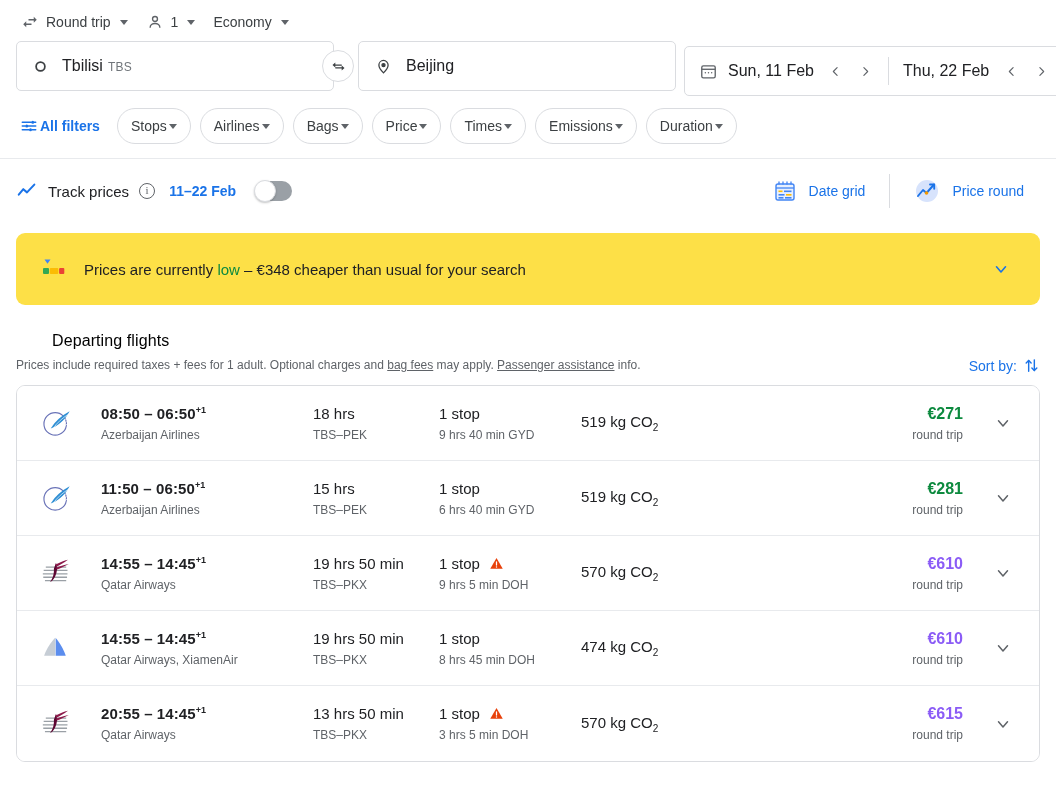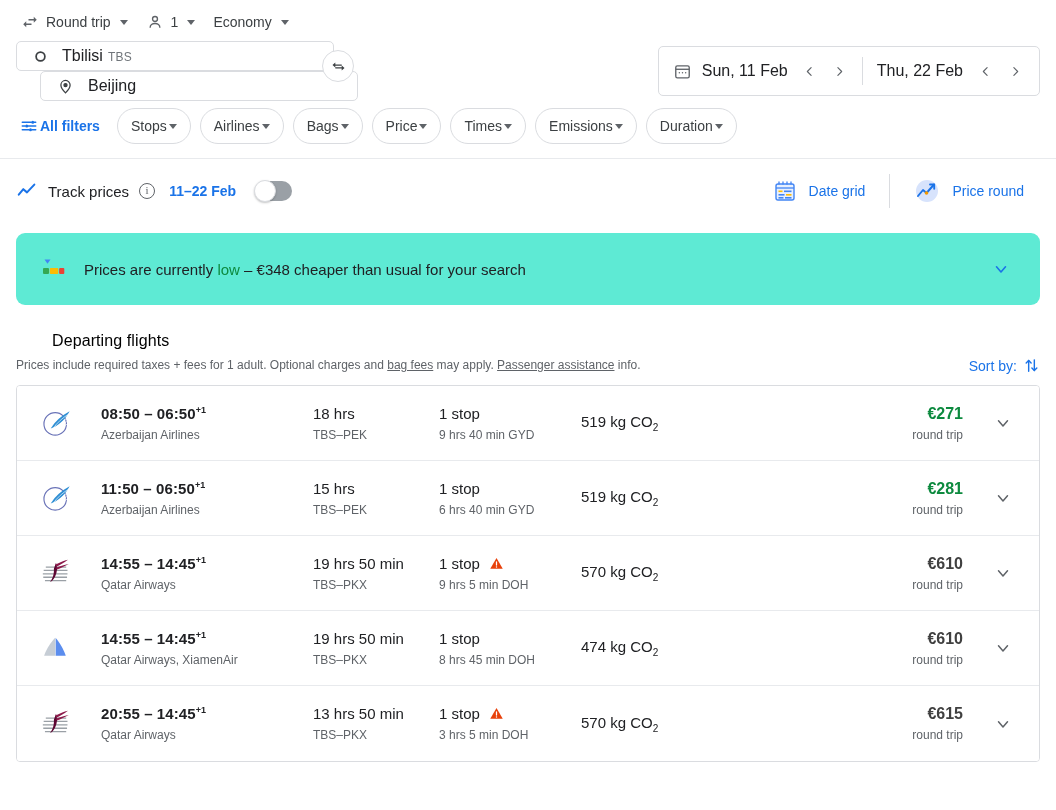--- a/index.html
+++ b/index.html
@@ -36,21 +36,21 @@
 
   
   .search-row {
     display: flex; align-items: center;
     padding: 0 16px; gap: 0;
     height: 54px;
   }
   .places {
     position: relative;
     display: flex; align-items: stretch;
-    width: 660px; height: 60px; flex-direction: column;
+    width: 660px; height: 60px;
   }
   .place-field {
     display: flex; align-items: center; gap: 14px;
     border: 1px solid #dadce0; border-radius: 5px;
     height: 50px; padding: 0 16px;
     background: #fff; cursor: text;
   }
   .place-field.from { width: 318px; }
   .place-field.to { width: 318px; margin-left: 24px; }
   .place-text { font-size: 16px; color: #202124; white-space: nowrap; }
@@ -128,21 +128,21 @@
   .gridlink {
     display: flex; align-items: center; gap: 12px;
     color: #1a73e8; font-size: 14px; font-weight: 500;
     padding: 8px 16px; border-radius: 18px; cursor: pointer;
   }
   .vdiv { width: 1px; height: 34px; background: #dadce0; margin: 0 8px; }
 
   
   .banner {
     margin: 10px 16px 0 16px;
-    background: #5eead4; border-radius: 9px;
+    background: #fde047; border-radius: 9px;
     height: 72px; display: flex; align-items: center;
     padding: 0 22px 0 24px;
   }
   .banner-text { font-size: 15px; color: #202124; margin-left: 18px; }
   .banner-text .low { color: #0d8a3f; }
   .banner-chevron {
     margin-left: auto; width: 34px; height: 34px;
     display: flex; align-items: center; justify-content: center;
     color: #1a73e8; cursor: pointer; border-radius: 50%;
   }
@@ -154,21 +154,21 @@
   .dep-sub u { text-decoration: underline; cursor: pointer; }
   .sortby {
     position: absolute; right: 16px; bottom: -2px;
     display: flex; align-items: center; gap: 6px;
     color: #1a73e8; font-size: 14px; font-weight: 500; cursor: pointer;
   }
 
   
   .flight-list {
     margin: 13px 16px 0 16px;
-    border: 1px solid #dadce0; border-radius: 4px;
+    border: 1px solid #dadce0; border-radius: 9px;
     overflow: hidden; background: #fff;
   }
   .flight-row {
     display: flex; align-items: center;
     height: 75px; padding: 0 16px 0 22px;
     border-bottom: 1px solid #e8eaed;
     cursor: pointer; background: #fff;
   }
   .flight-row:last-child { border-bottom: none; }
   .col-logo { width: 62px; flex: none; display: flex; align-items: center; }
@@ -179,21 +179,21 @@
   .col-price { flex: 1; text-align: right; padding-right: 20px; }
   .col-exp { width: 40px; flex: none; display: flex; align-items: center; justify-content: center; }
 
   .line1 { font-size: 15px; font-weight: 700; color: #202124; letter-spacing: .1px; }
   .line1 sup { font-size: 9px; font-weight: 700; vertical-align: super; }
   .line2 { font-size: 12px; color: #5f6368; margin-top: 6px; }
   .dur1 { font-size: 15px; color: #202124; }
   .stops1 { font-size: 15px; color: #202124; display: flex; align-items: center; gap: 9px; }
   .co2 { font-size: 15px; color: #202124; }
   .co2 sub { font-size: 10px; vertical-align: sub; }
-  .price { font-size: 16px; font-weight: 700; color: #404040; }
+  .price { font-size: 16px; font-weight: 700; color: #8b5cf6; }
   .price.green { color: #0d8a3f; }
   .pricesub { font-size: 12px; color: #5f6368; margin-top: 5px; }
   .expand {
     width: 32px; height: 32px; border-radius: 50%;
     display: flex; align-items: center; justify-content: center;
     color: #5f6368;
   }
 </style>
 </head>
 <body>

